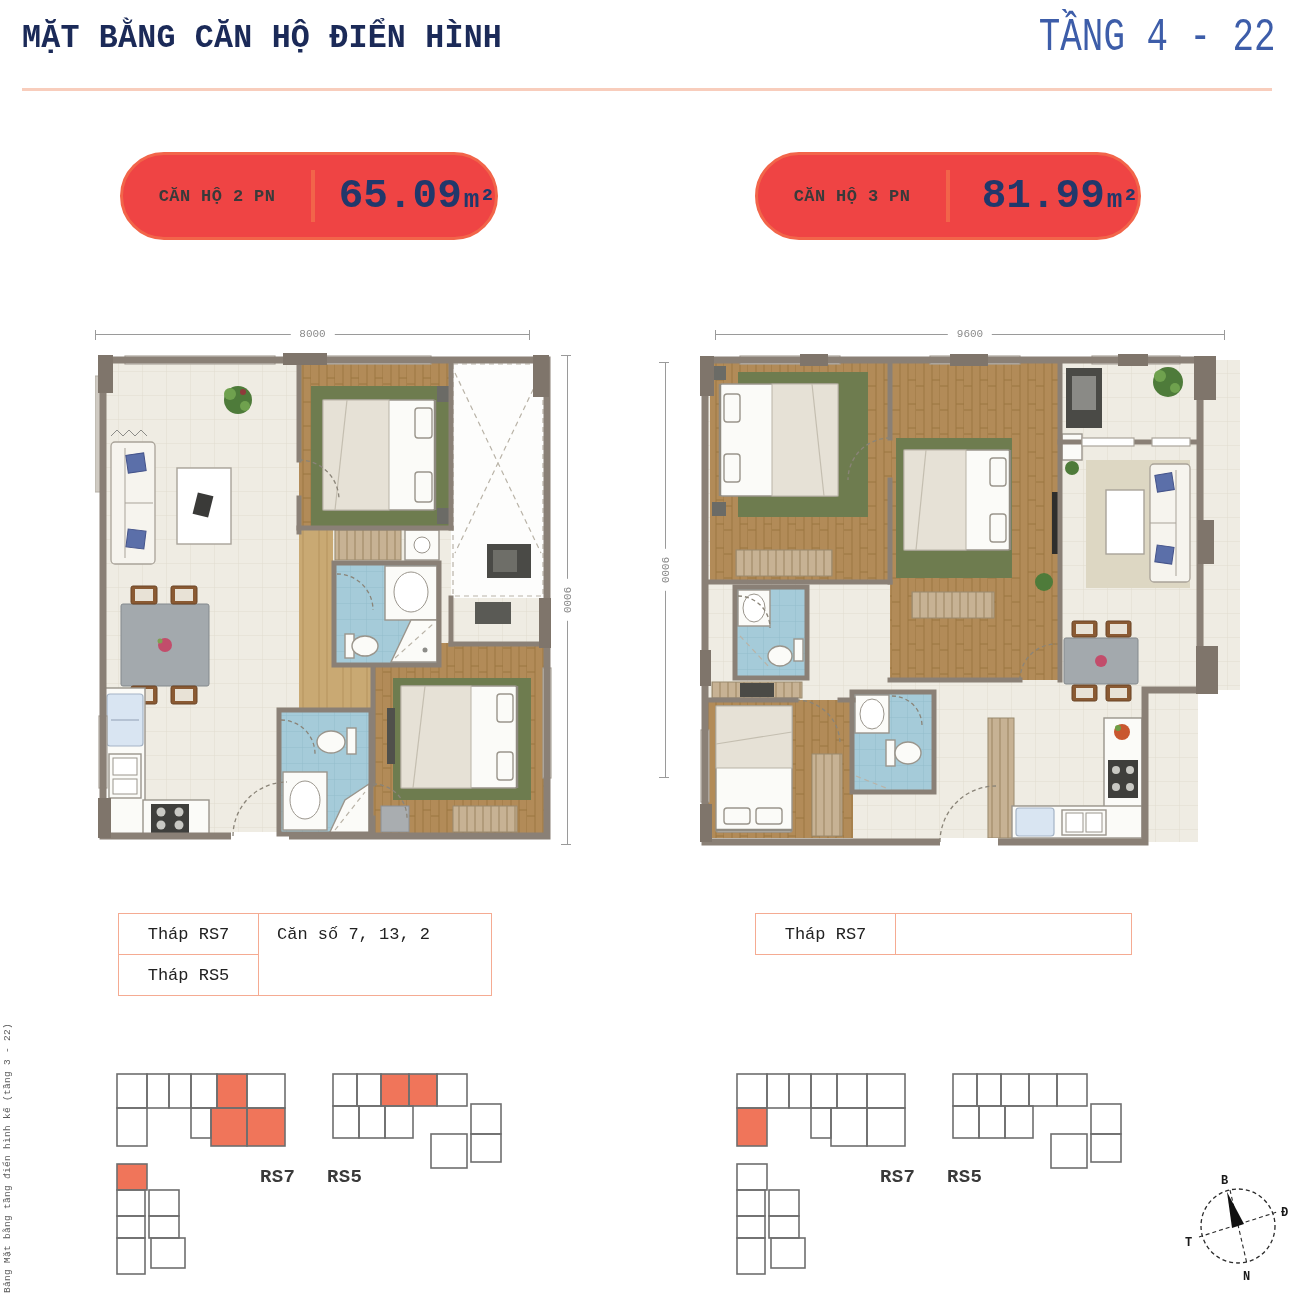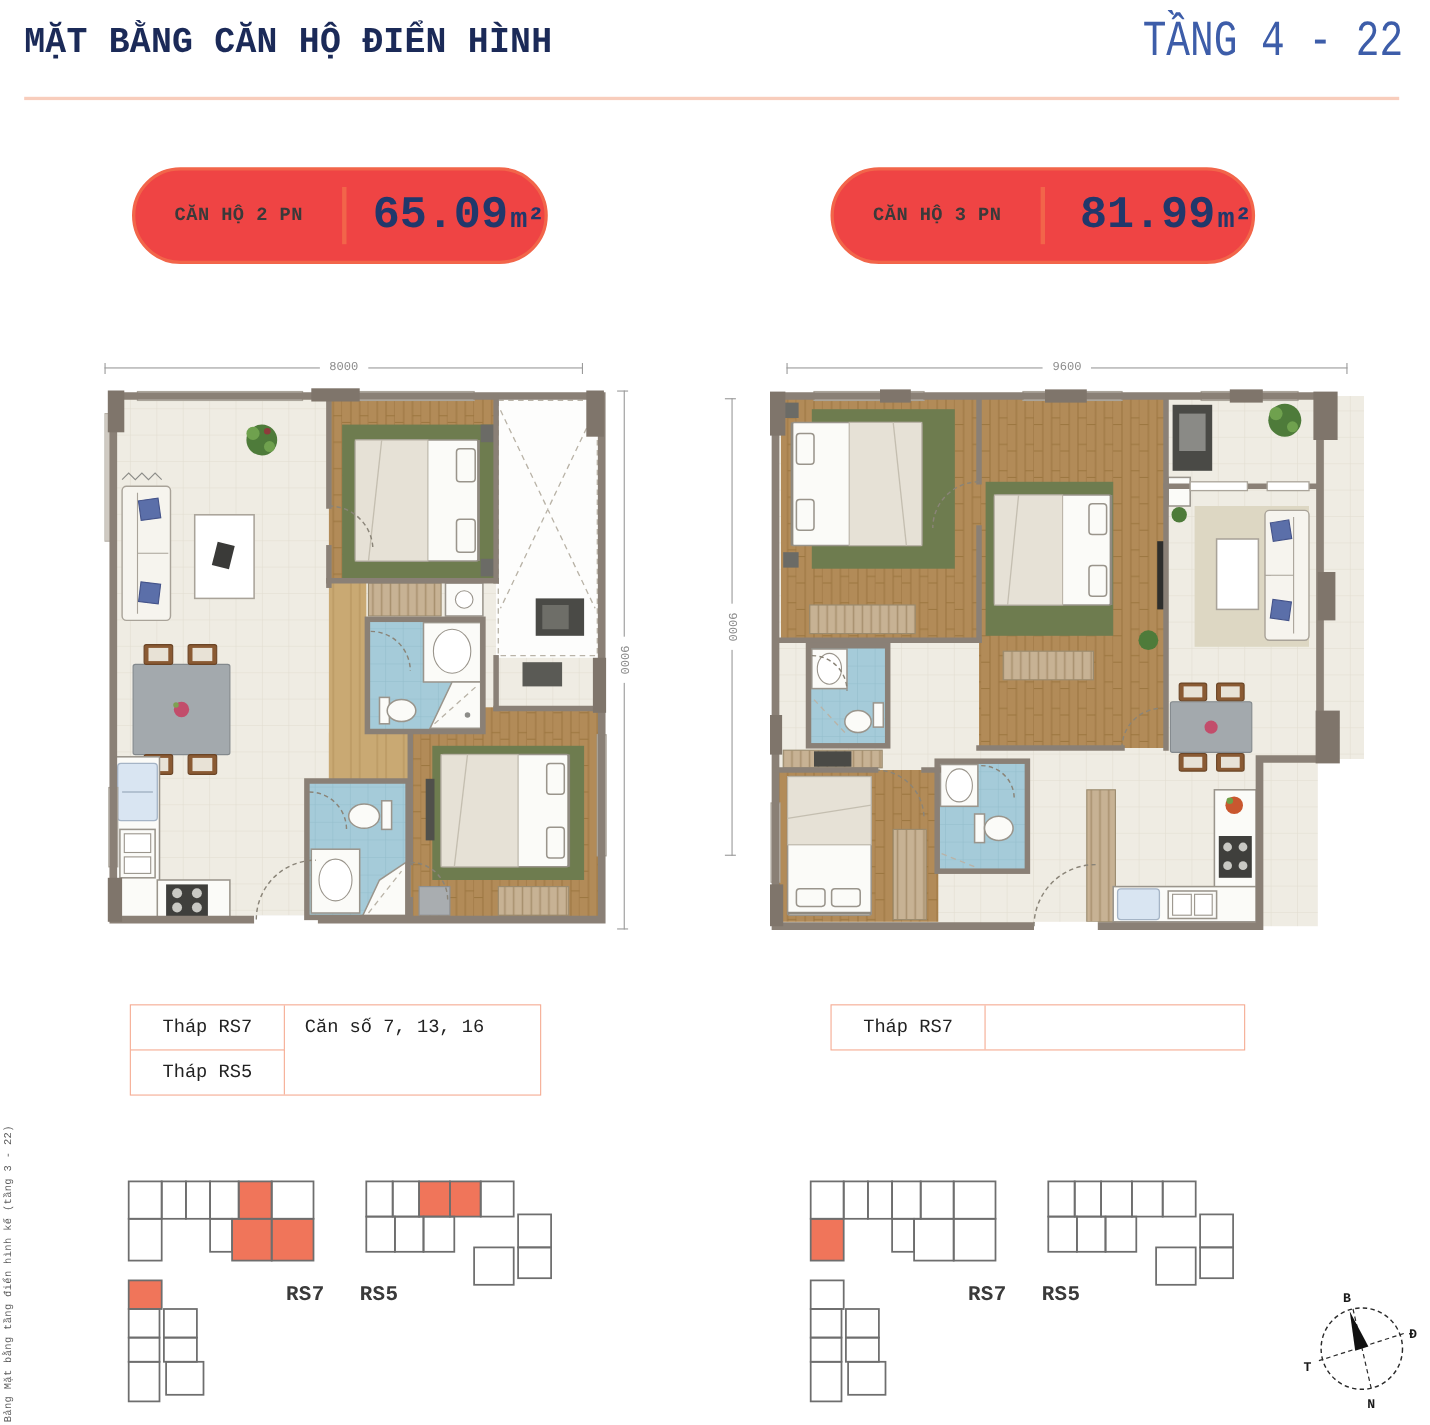--- a/index.html
+++ b/index.html
@@ -447,21 +447,21 @@
     <rect class="pillar" x="0" y="454" width="12" height="38"></rect>
 
     <path class="door" d="M190,88 A42,42 0 0 0 148,130"></path>
     <path class="door" d="M320,330 A36,36 0 0 1 356,294"></path>
     <path class="door" d="M96,350 A44,44 0 0 1 140,394"></path>
     <path class="door" d="M240,492 A56,56 0 0 1 296,436"></path>
   </svg>
 
   <div class="utable" style="left:118px;top:913px;width:372px;">
     <div class="c tower">Tháp RS7</div>
-    <div class="c units">Căn số 7, 13, 16</div>
+    <div class="c units">Căn số 7, 13, 2</div>
     <div class="c tower r2">Tháp RS5</div>
   </div>
   <div class="utable" style="left:755px;top:913px;width:375px;">
     <div class="c tower">Tháp RS7</div>
   </div>
 
   <svg style="position:absolute;left:105px;top:1060px;" width="410" height="235" viewBox="0 0 410 235">
     <defs>
       <g id="kp-rs7" class="kp-outline">
         <rect x="2" y="6" width="30" height="34"></rect>

